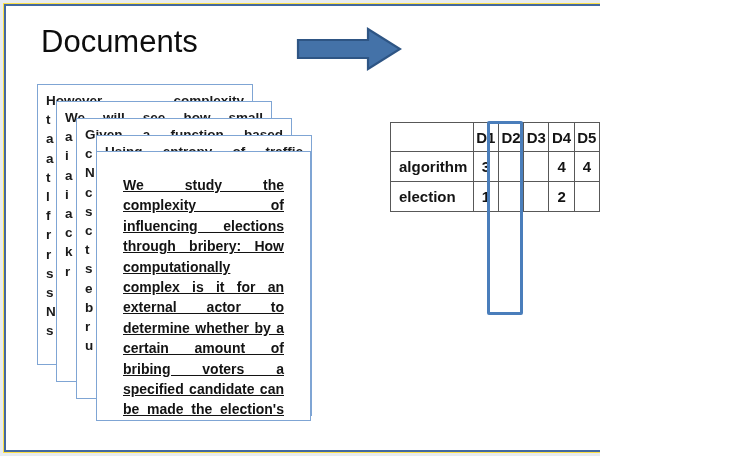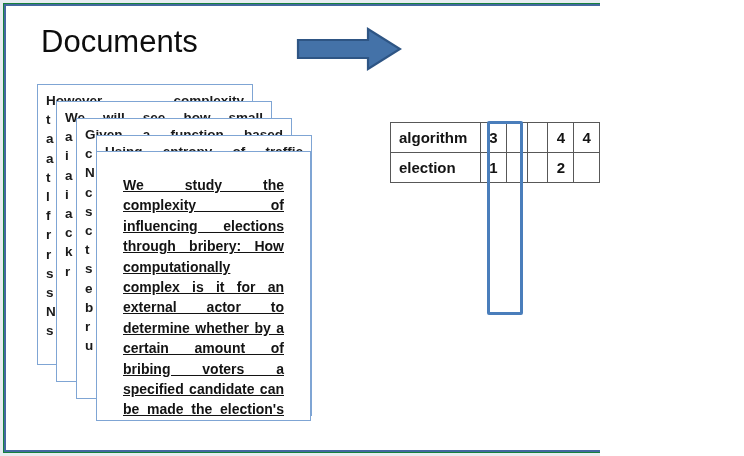--- a/index.html
+++ b/index.html
@@ -8,21 +8,21 @@
     background: #ffffff;
   }
   body {
     font-family: "Liberation Sans", sans-serif;
   }
 
   #slide {
     position: relative;
     width: 600px;
     height: 456px;
-    background: #15803d;
+    background: #fde047;
     overflow: hidden;
     box-sizing: border-box;
   }
 
   
   .frame-outer {
     position: absolute;
     left: 0; top: 0;
     width: 744px; height: 456px;
     box-sizing: border-box;
@@ -245,20 +245,28 @@
       <div class="doc-line" style="text-align-last: left;">t</div>
     </div>
 
   <div class="doc" id="doc-front">
     <p class="body-text">We study the complexity of influencing elections through bribery: How computationally complex is it for an external actor to determine whether by a certain amount of bribing voters a specified candidate can be made the election's winner? We study this problem for election systems as varied as scoring ...</p>
   </div>
 
 
   <table id="matrix">
     <tbody id="matrix-body">
+        <tr class="head">
+          <td class="term"></td>
+          <td class="dcell">D1</td>
+          <td class="dcell">D2</td>
+          <td class="dcell">D3</td>
+          <td class="dcell">D4</td>
+          <td class="dcell">D5</td>
+        </tr>
         <tr>
           <td class="term">algorithm</td>
           <td class="dcell">3</td>
           <td class="dcell"></td>
           <td class="dcell"></td>
           <td class="dcell">4</td>
           <td class="dcell">4</td>
         </tr>
         <tr>
           <td class="term">election</td>

